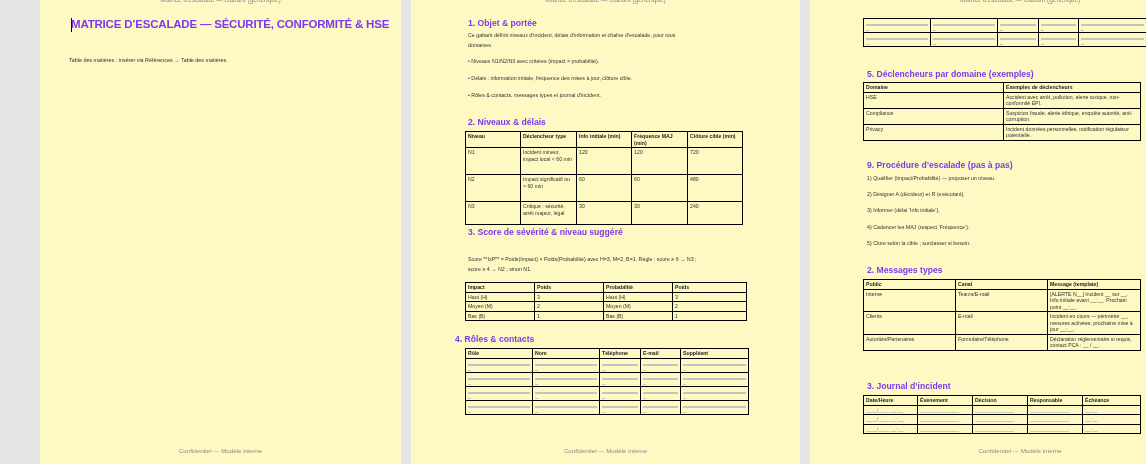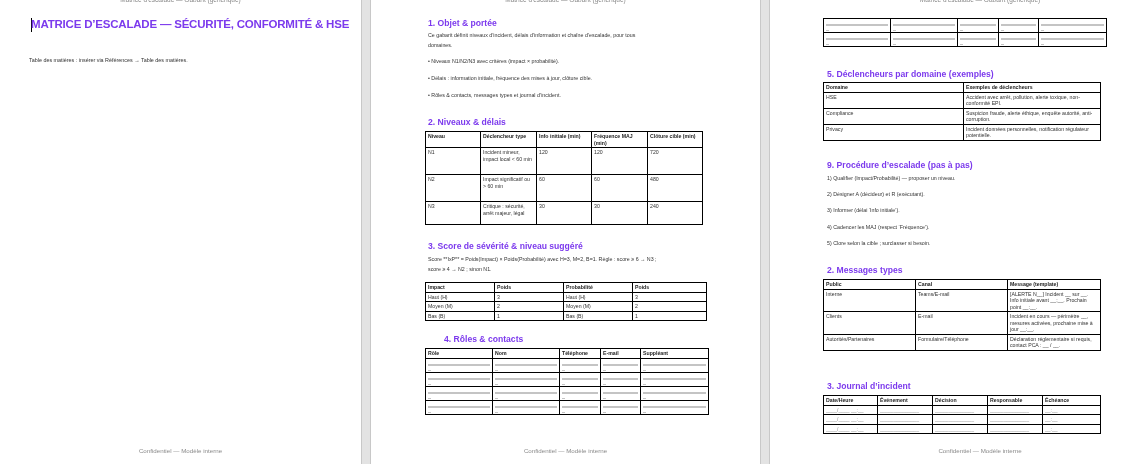--- a/index.html
+++ b/index.html
@@ -1,19 +1,19 @@
 <!DOCTYPE html>
 <html><head>
 <meta charset="utf-8">
 <style>
   * { box-sizing: border-box; margin: 0; padding: 0; }
   html, body { width: 1146px; height: 464px; overflow: hidden; background: #e6e6e6; }
   body { position: relative; font-family: "Liberation Sans", sans-serif; color: #222; }
   .gap { position: absolute; top: 0; height: 464px; background: #e3e3e3; border-left: 1px solid #c8c8c8; border-right: 1px solid #c8c8c8; }
-  .page { position: absolute; top: 0; height: 464px; background: #ffffff; overflow: hidden; }
+  .page { position: absolute; top: 0; height: 464px; background: #fef9c3; overflow: hidden; margin-left: 40px; }
   #p1 { left: 0; width: 361px; }
   #p2 { left: 371px; width: 389px; }
   #p3 { left: 770px; width: 420px; }
   .g1 { left: 361px; width: 10px; }
   .g2 { left: 760px; width: 10px; }
   .hdr { position: absolute; top: -4px; width: 100%; text-align: center; font-size: 6.5px; color: #888; }
   .ftr { position: absolute; top: 447px; width: 100%; text-align: center; font-size: 6.2px; color: #8a8a8a; }
   .doc-title { position: absolute; left: 31px; top: 18px; font-size: 11.5px; font-weight: bold; color: #7c3aed; letter-spacing: -0.2px; }
   .caret { position: absolute; left: 31px; top: 18px; width: 1px; height: 14px; background: #000; }
   .toc { position: absolute; left: 29px; top: 57px; font-size: 5.4px; color: #333; }
@@ -85,21 +85,21 @@
     <tr style="height:23px;">
       <td>N3</td>
       <td>Critique : sécurité, arrêt majeur, légal</td>
       <td>30</td>
       <td>30</td>
       <td>240</td>
     </tr>
   </tbody>
     </table>
 
-  <div class="h" style="left:57px;top:241px;">3. Score de sévérité &amp; niveau suggéré</div>
+  <div class="h" style="left:57px;top:227px;">3. Score de sévérité &amp; niveau suggéré</div>
   <div class="p" style="left:57px;top:255px;">Score **IxP** = Poids(Impact) × Poids(Probabilité) avec H=3, M=2, B=1. Règle : score ≥ 6 → N3 ;</div>
   <div class="p" style="left:57px;top:265px;">score ≥ 4 → N2 ; sinon N1.</div>
   <table style="left:54px;top:282px;width:281px;">
     <colgroup>
         <col style="width:69px">
         <col style="width:69px">
         <col style="width:69px">
         <col style="width:74px">
       </colgroup>
     <tbody>
@@ -123,21 +123,21 @@
     </tr>
     <tr>
       <td>Bas (B)</td>
       <td>1</td>
       <td>Bas (B)</td>
       <td>1</td>
     </tr>
   </tbody>
     </table>
 
-  <div class="h" style="left:73px;top:334px;">4. Rôles &amp; contacts</div>
+  <div class="h" style="left:44px;top:334px;">4. Rôles &amp; contacts</div>
   <table class="bl" style="left:54px;top:348px;width:283px;">
     <colgroup>
         <col style="width:67px">
         <col style="width:67px">
         <col style="width:41px">
         <col style="width:40px">
         <col style="width:68px">
       </colgroup>
     <tbody>
         <tr>

